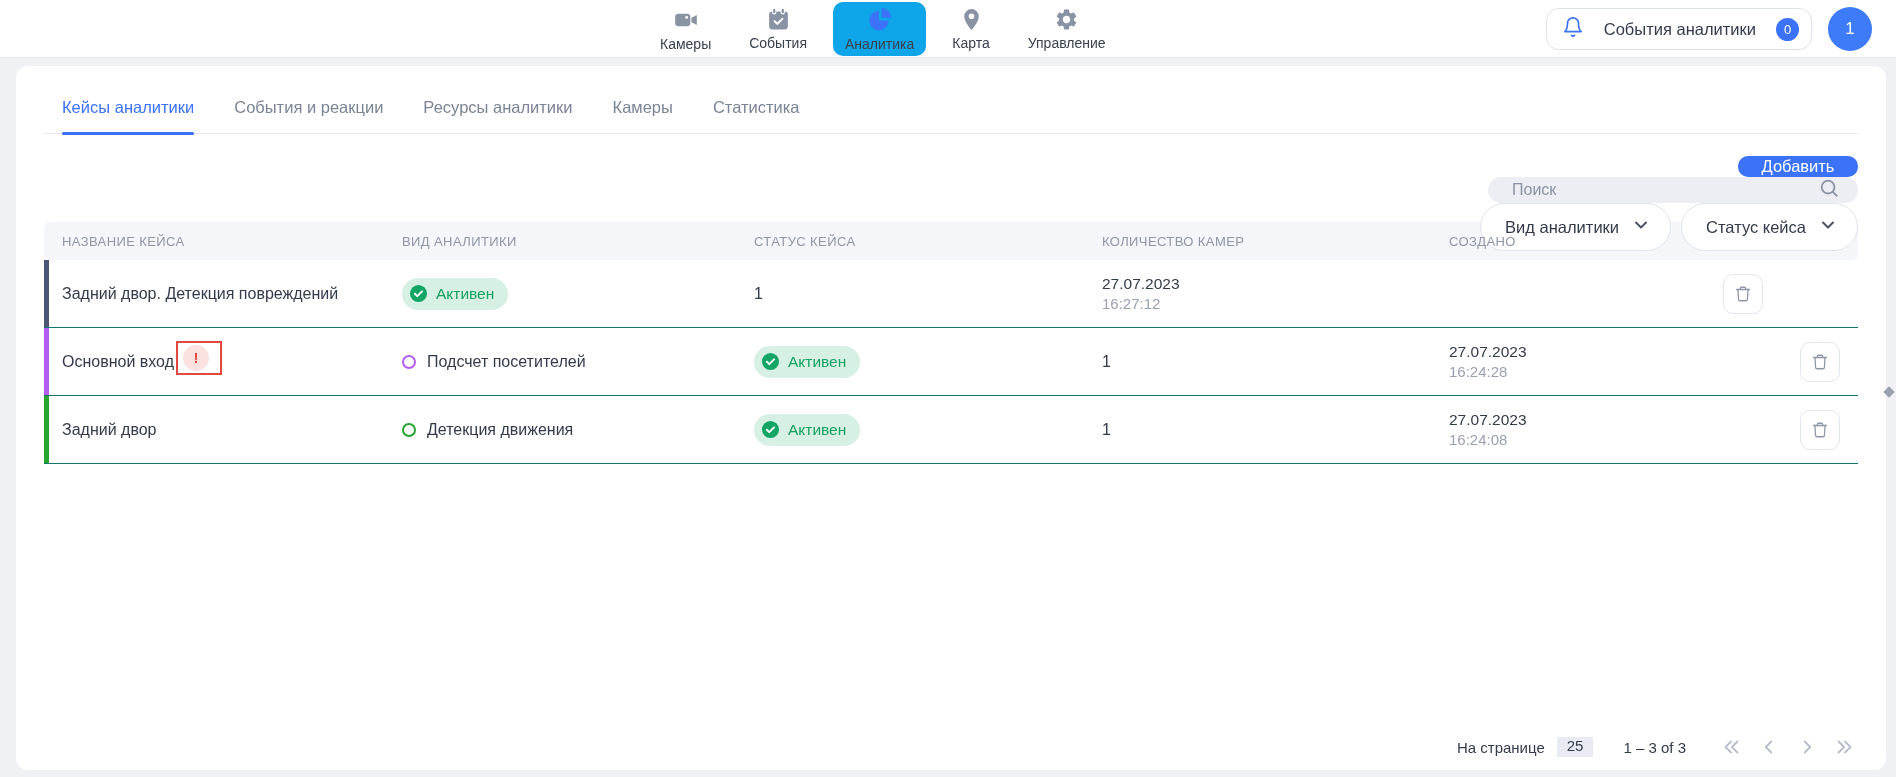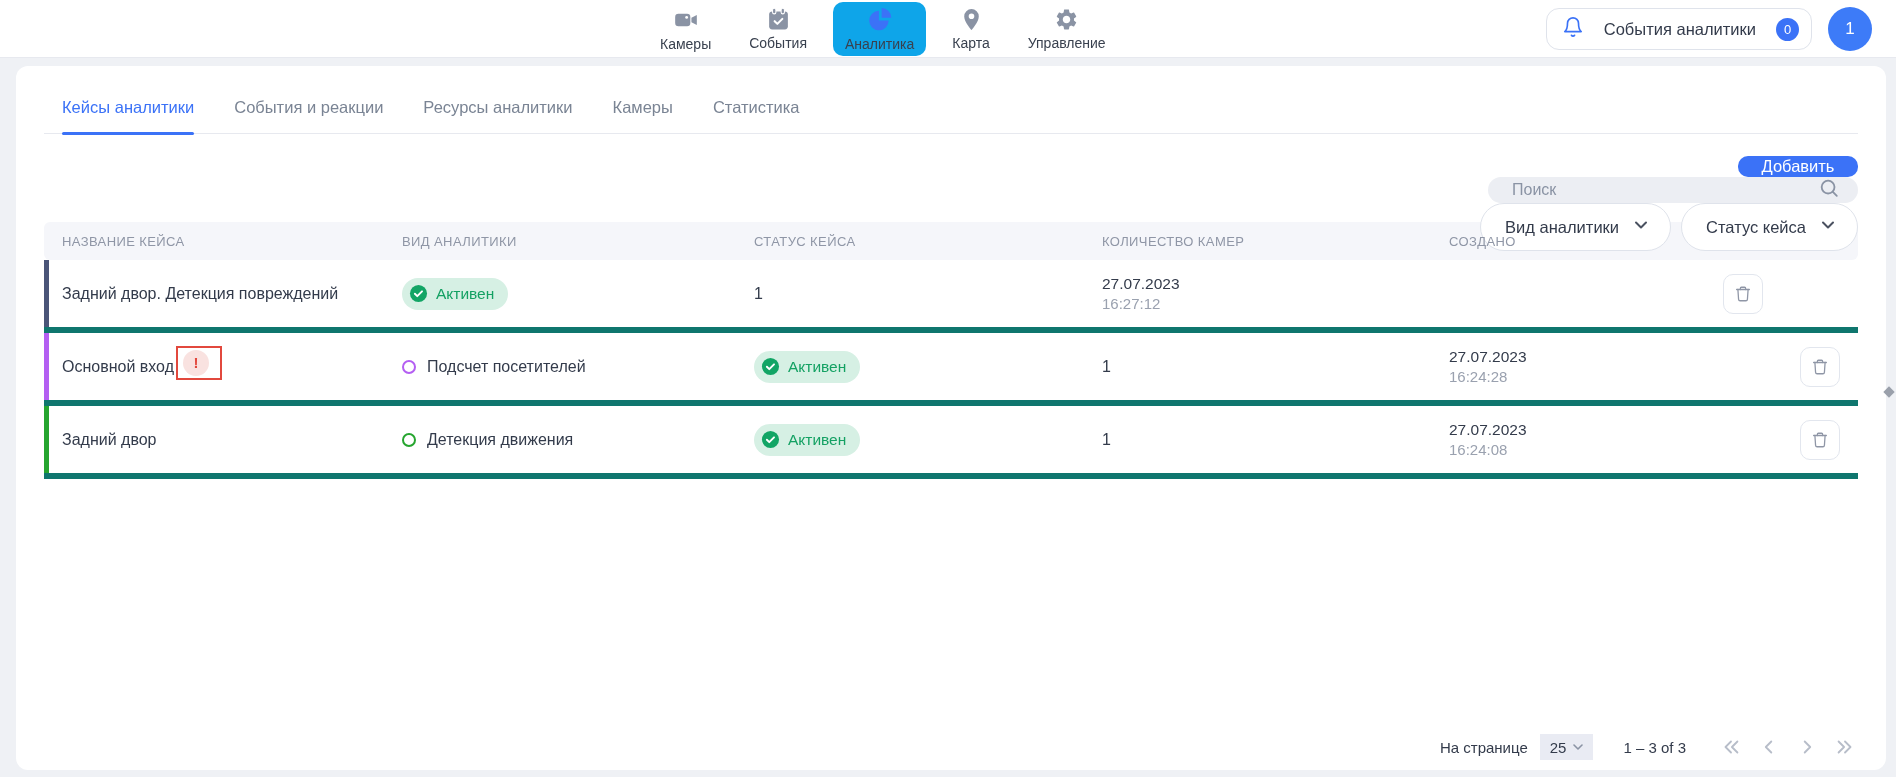--- a/index.html
+++ b/index.html
@@ -44,21 +44,21 @@
   .search input::placeholder{color:#8A93A4;}
   .filters{margin-left:auto;display:flex;gap:10px;}
   .filter-pill{display:flex;align-items:center;gap:13px;height:48px;padding:0 20px 0 24px;background:#fff;
     border:1px solid #DFE3EB;border-radius:24px;font-size:16.5px;color:#333B4B;cursor:pointer;
     font-family:inherit;box-sizing:border-box;white-space:nowrap;}
   
   .table{margin:18px 28px 0;}
   .thead,.trow{display:grid;grid-template-columns:340px 352px 348px 347px 350px 1fr;align-items:center;}
   .thead{background:#F5F6FA;border-radius:6px;height:38px;}
   .th{padding-left:18px;font-size:13px;letter-spacing:.4px;color:#8F96A6;white-space:nowrap;}
-  .trow{position:relative;height:67px;border-bottom:6px solid #0f766e;cursor:pointer;background:#fff;}
+  .trow{position:relative;height:67px;border-bottom:1px solid #0f766e;cursor:pointer;background:#fff;}
   .accent{position:absolute;left:0;top:0;bottom:0;width:5px;}
   .td-name{padding-left:18px;font-size:16px;display:flex;align-items:center;white-space:nowrap;}
   .td-type{padding-left:18px;display:flex;align-items:center;gap:11px;font-size:16px;white-space:nowrap;}
   .ring{width:10px;height:10px;border:2px solid #999;border-radius:50%;flex:none;}
   .td-status{padding-left:18px;}
   .badge-status{display:inline-flex;align-items:center;gap:8px;height:32px;padding:0 14px 0 7px;
     background:#D6F0E4;border-radius:16px;color:#14A163;font-size:15.5px;}
   .td-cams{padding-left:18px;font-size:16px;}
   .td-created{padding-left:18px;font-size:15.5px;line-height:20px;}
   .time{color:#9AA1AF;font-size:15px;}
@@ -66,22 +66,22 @@
   .trash-btn{width:40px;height:40px;border-radius:10px;border:1px solid #E2E6EE;background:#fff;
     display:flex;align-items:center;justify-content:center;cursor:pointer;}
   
   .alert-wrap{display:inline-flex;align-items:center;margin-left:2px;width:46px;height:34px;
     border:2px solid #E2483D;box-sizing:border-box;padding-left:5px;position:relative;top:-4px;}
   .alert-dot{width:26px;height:26px;border-radius:50%;background:#F9E2E0;color:#E2483D;
     font-size:15px;font-weight:bold;display:flex;align-items:center;justify-content:center;}
   
   .pagination{position:absolute;right:28px;bottom:10px;display:flex;align-items:center;font-size:15px;color:#333B4B;}
   .pp-label{margin-right:12px;}
-  .pp-select{display:flex;align-items:center;gap:7px;background:#E9EBF3;border-radius:0;height:26px;
-    padding:0 10px;cursor:pointer;}
+  .pp-select{display:flex;align-items:center;gap:7px;background:#E9EBF3;border-radius:0;height:20px;
+    padding:0 10px;cursor:pointer;flex-direction:column;}
   .range{margin-left:30px;}
   .pager{display:flex;gap:12px;margin-left:32px;}
   .pg{width:26px;height:26px;display:flex;align-items:center;justify-content:center;cursor:pointer;}
   
   .cursor-artifact{position:absolute;right:3px;top:388px;width:8px;height:8px;background:#9AA0AB;
     transform:rotate(45deg);}
 </style>
 </head>
 <body>
 

